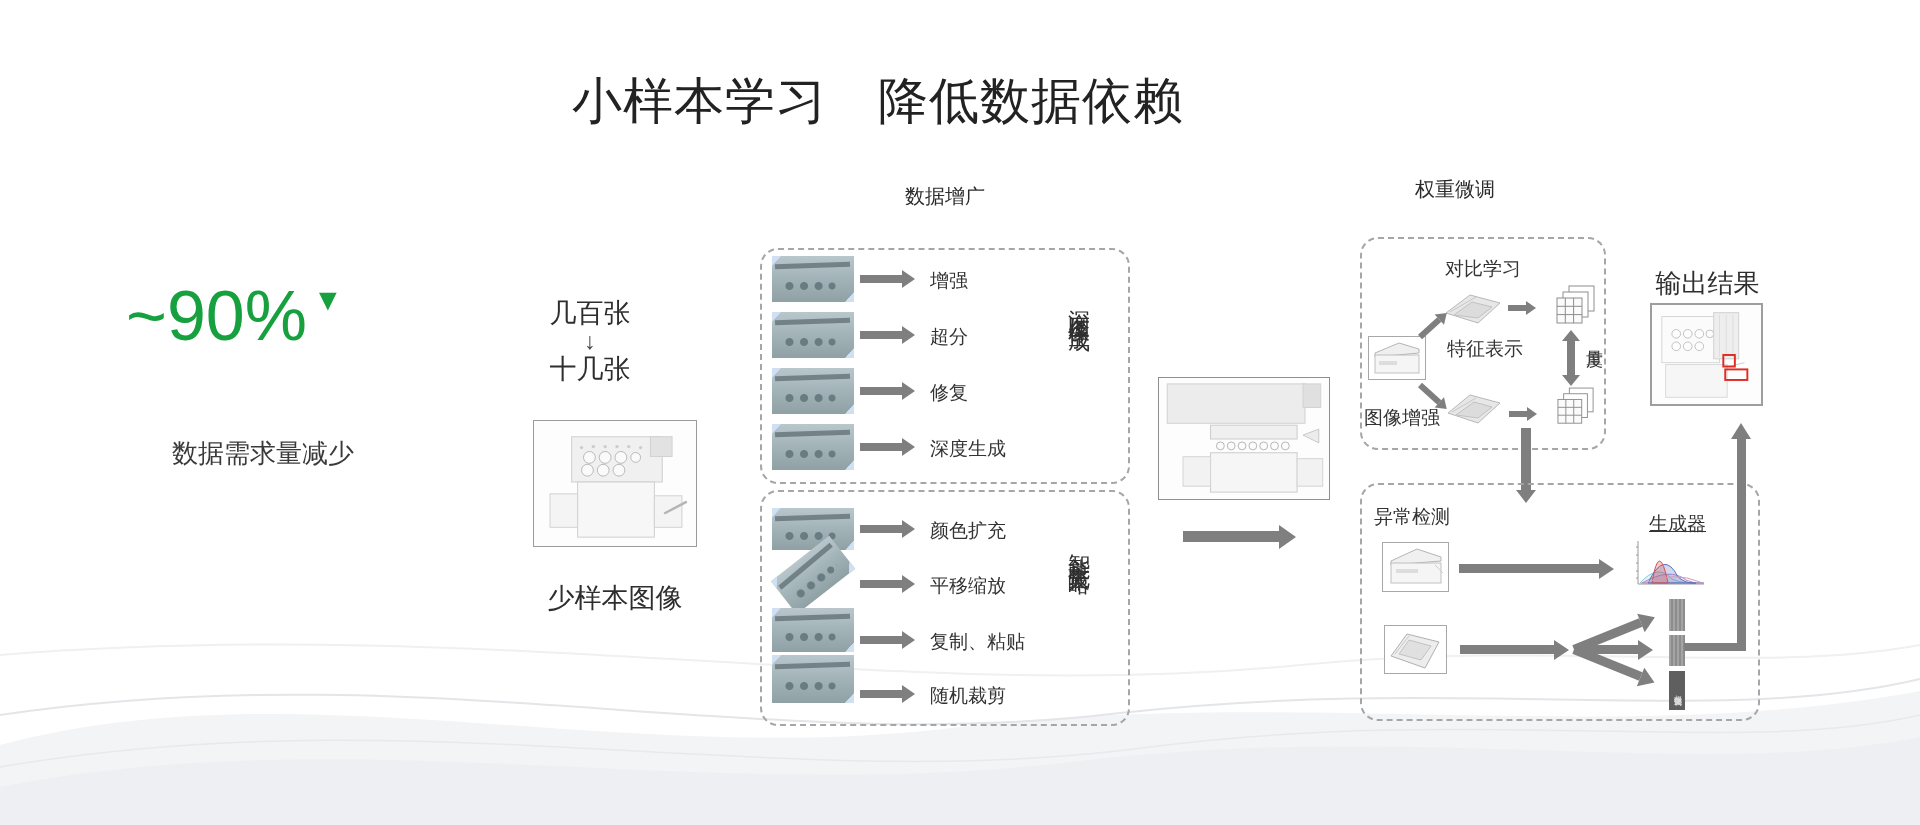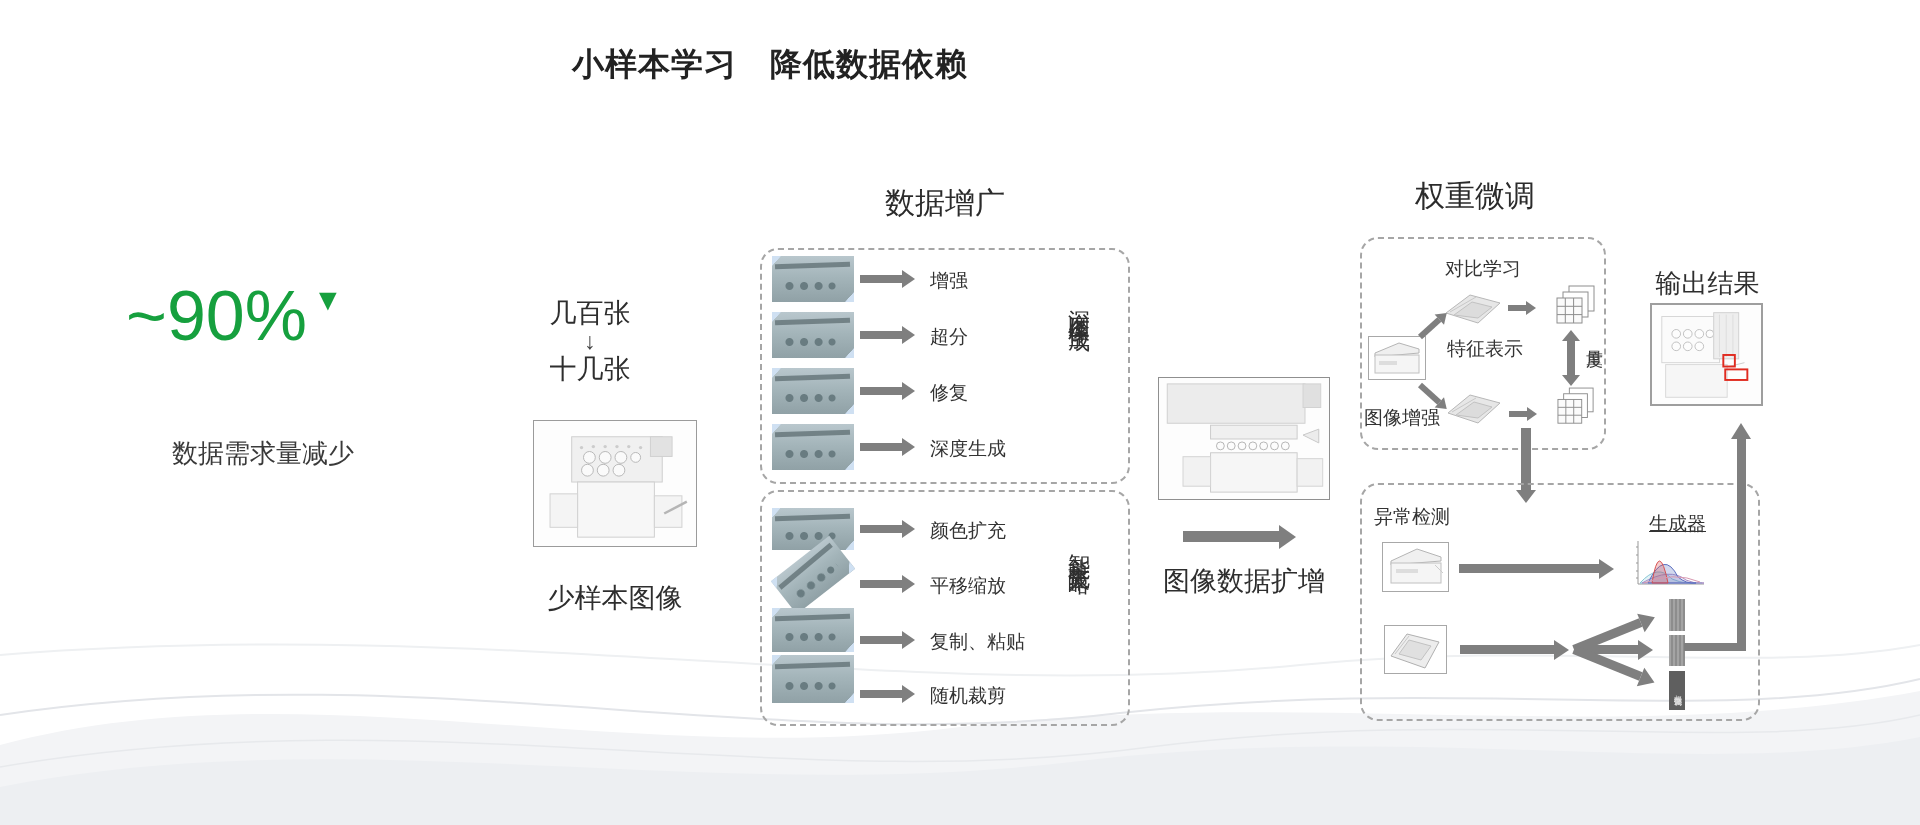--- a/index.html
+++ b/index.html
@@ -5,35 +5,35 @@
   :root{
     --green:#16a03e; --arrow:#7f7f7f; --text:#2b2b2b; --dash:#a6a6a6; --red:#e02b20;
   }
   html,body{margin:0;padding:0;background:#fff;}
   .slide{
     position:relative;width:1920px;height:825px;background:#ffffff;overflow:hidden;
     font-family:"Liberation Sans","DejaVu Sans",sans-serif;color:var(--text);
   }
   .abs{position:absolute;}
   .title{
-    position:absolute;left:572px;top:43px;font-size:32px;font-weight:bold;
+    position:absolute;left:572px;top:68px;font-size:50px;font-weight:normal;
     color:#222;white-space:nowrap;letter-spacing:1px;
   }
   
   .stat-value{position:absolute;left:126px;top:276px;font-size:70px;font-weight:normal;color:var(--green);white-space:nowrap;}
   .stat-tri{font-size:30px;position:relative;top:-30px;margin-left:6px;}
   .stat-caption{position:absolute;left:172px;top:436px;font-size:26px;color:#3a3a3a;white-space:nowrap;}
   
   .src-count{position:absolute;left:500px;top:298px;width:180px;text-align:center;font-size:27px;line-height:31px;color:#2e2e2e;}
   .src-count .dn{font-size:23px;line-height:25px;color:#444;}
   
   .photo{position:absolute;background:#fdfdfd;border:1px solid #9b9b9b;box-sizing:border-box;}
   .cap{position:absolute;font-size:27px;color:#2e2e2e;text-align:center;white-space:nowrap;}
   
-  .sec-h{position:absolute;font-size:30px;color:#2b2b2b;white-space:nowrap;}
+  .sec-h{position:absolute;font-size:20px;color:#2b2b2b;white-space:nowrap;}
   
   .dbox{position:absolute;border:2px dashed var(--dash);border-radius:18px;box-sizing:border-box;}
   
   .thumb{
     position:absolute;width:82px;height:46px;
     background:
       linear-gradient(132deg,#cfe0f2 0%,#cfe0f2 7%,rgba(0,0,0,0) 7.5%),
       linear-gradient(312deg,#cfe0f2 0%,#cfe0f2 7%,rgba(0,0,0,0) 7.5%),
       linear-gradient(180deg,#b9c7cd 0%,#a4b5ba 45%,#90a1a6 100%);
   }
@@ -196,21 +196,20 @@
         <circle cx="106" cy="69" r="4" fill="#fcfcfc" stroke="#b5b5b5"></circle>
         <circle cx="117" cy="69" r="4" fill="#fcfcfc" stroke="#b5b5b5"></circle>
         <circle cx="128" cy="69" r="4" fill="#fcfcfc" stroke="#b5b5b5"></circle>
       <polygon points="146,58 162,52 162,66" fill="#ececec" stroke="#c8c8c8"></polygon>
       <rect x="52" y="76" width="88" height="40" fill="#f6f6f6" stroke="#cccccc"></rect>
       <rect x="24" y="80" width="28" height="30" fill="#f2f2f2" stroke="#d4d4d4"></rect>
       <rect x="140" y="82" width="26" height="28" fill="#f2f2f2" stroke="#d4d4d4"></rect>
     </svg>
   </div>
   <div class="arr thick" style="left:1183px;top:531px;width:96px;"></div>
-  <div class="cap" style="left:1156px;top:563px;width:176px;">图像数据扩增</div>
 
   <div class="sec-h" style="left:1415px;top:176px;">权重微调</div>
 
   <div class="dbox" style="left:1360px;top:237px;width:246px;height:213px;">
     <div class="sm-lbl" style="left:83px;top:17px;">对比学习</div>
 
     <div class="simg noborder" style="left:80px;top:48px;width:62px;height:42px;">
       <svg width="62" height="42" viewBox="0 0 62 42">
         <polygon points="4,26 28,8 58,16 36,36" fill="#e7e7e7" stroke="#b8b8b8"></polygon>
         <polygon points="12,28 30,15 50,20 36,31" fill="#dcdcdc" stroke="#c2c2c2"></polygon>

